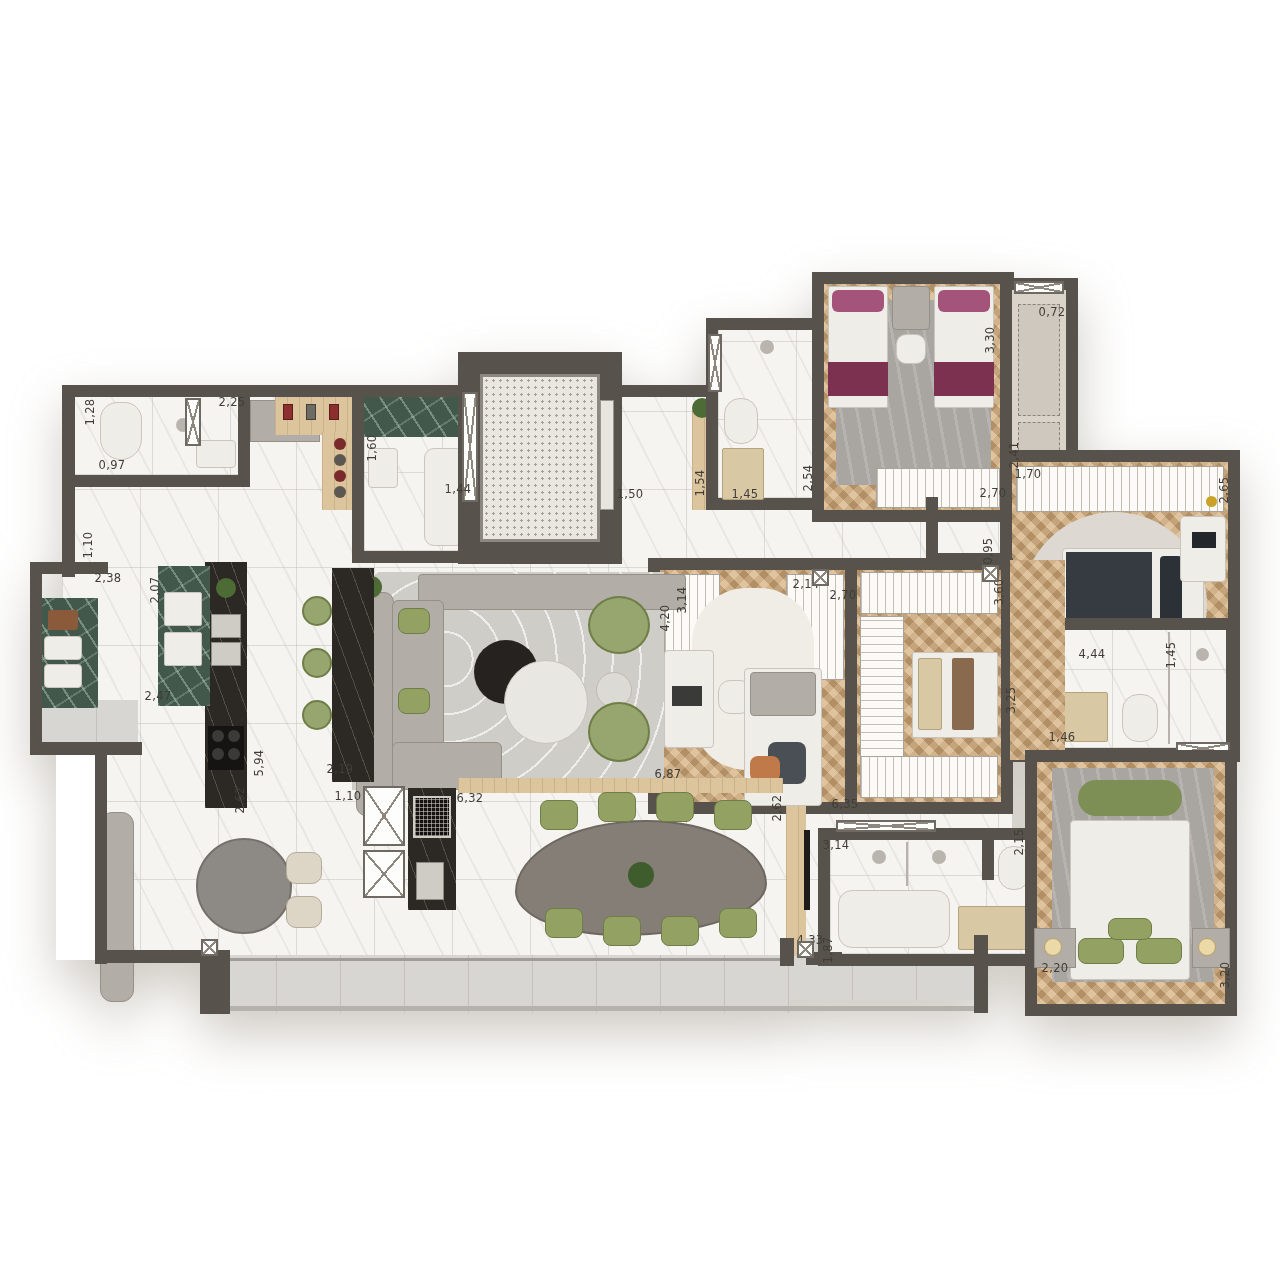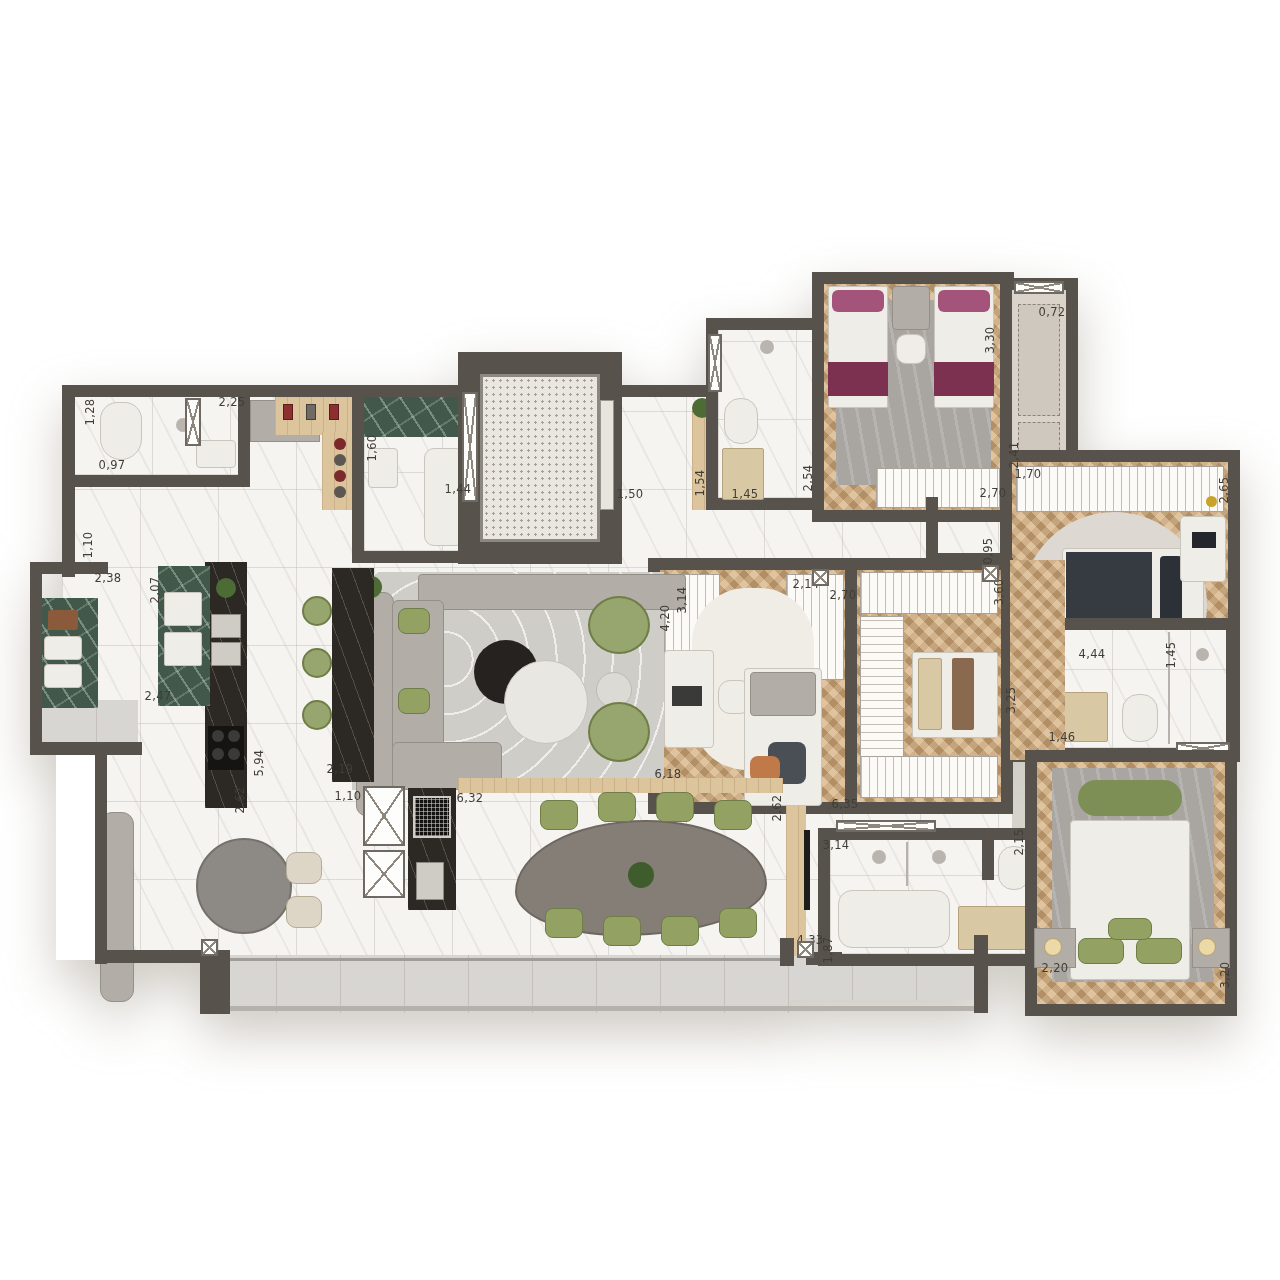--- a/index.html
+++ b/index.html
@@ -294,21 +294,21 @@
         <span class="dim v" style="left: 988px; top: 551px;">0,95</span>
         <span class="dim v" style="left: 999px; top: 592px;">3,60</span>
         <span class="dim v" style="left: 1011px; top: 700px;">3,25</span>
         <span class="dim" style="left: 1092px; top: 654px;">4,44</span>
         <span class="dim v" style="left: 1171px; top: 655px;">1,45</span>
         <span class="dim" style="left: 1062px; top: 737px;">1,46</span>
         <span class="dim v" style="left: 682px; top: 600px;">3,14</span>
         <span class="dim" style="left: 806px; top: 584px;">2,14</span>
         <span class="dim v" style="left: 665px; top: 618px;">4,20</span>
         <span class="dim" style="left: 843px; top: 595px;">2,70</span>
-        <span class="dim" style="left: 668px; top: 774px;">6,18</span>
+        <span class="dim" style="left: 668px; top: 774px;">6,87</span>
         <span class="dim v" style="left: 777px; top: 808px;">2,62</span>
         <span class="dim" style="left: 845px; top: 804px;">6,35</span>
         <span class="dim" style="left: 836px; top: 845px;">3,14</span>
         <span class="dim v" style="left: 828px; top: 950px;">1,87</span>
         <span class="dim v" style="left: 1019px; top: 842px;">2,15</span>
         <span class="dim" style="left: 810px; top: 940px;">4,33</span>
         <span class="dim" style="left: 1055px; top: 968px;">2,20</span>
         <span class="dim v" style="left: 1225px; top: 975px;">3,20</span>
         <div class="r xbox" style="left: 812px; top: 569px; width: 17px; height: 17px;"></div>
         <div class="r xbox" style="left: 982px; top: 565px; width: 17px; height: 17px;"></div>

